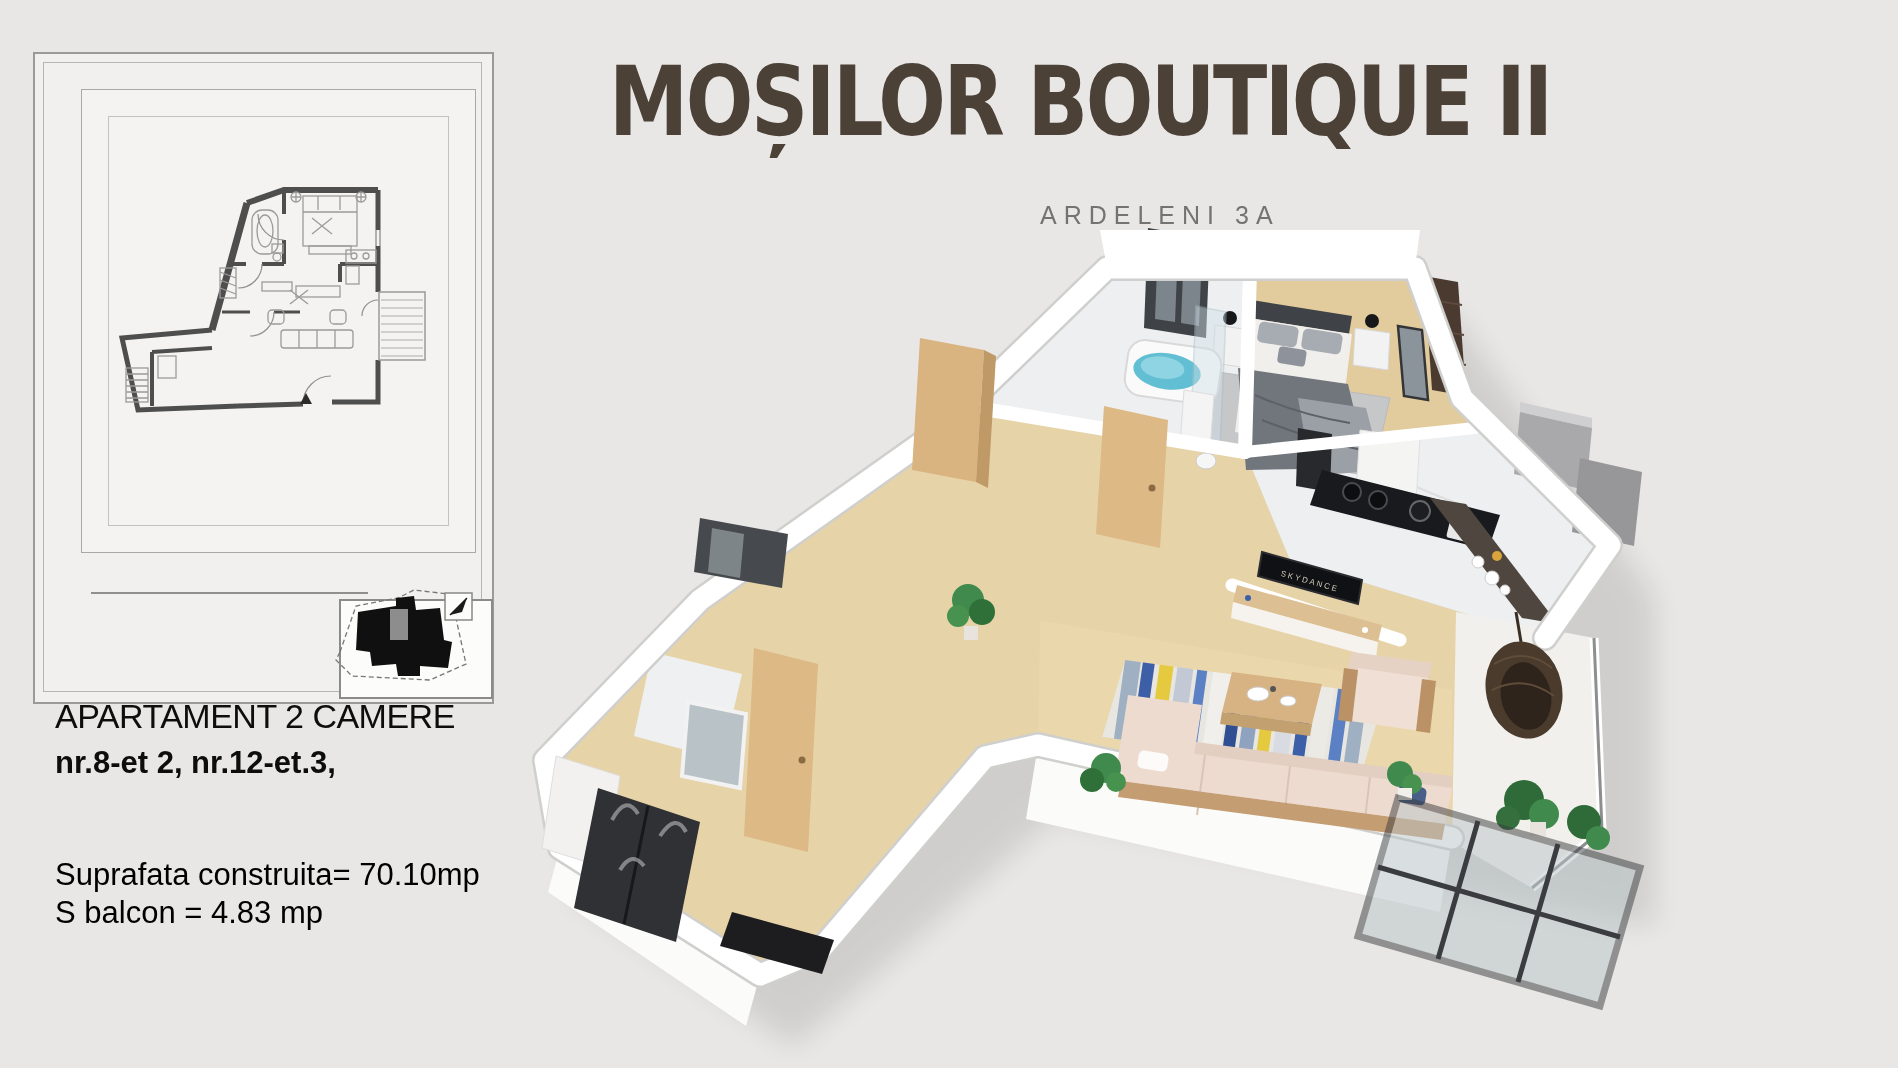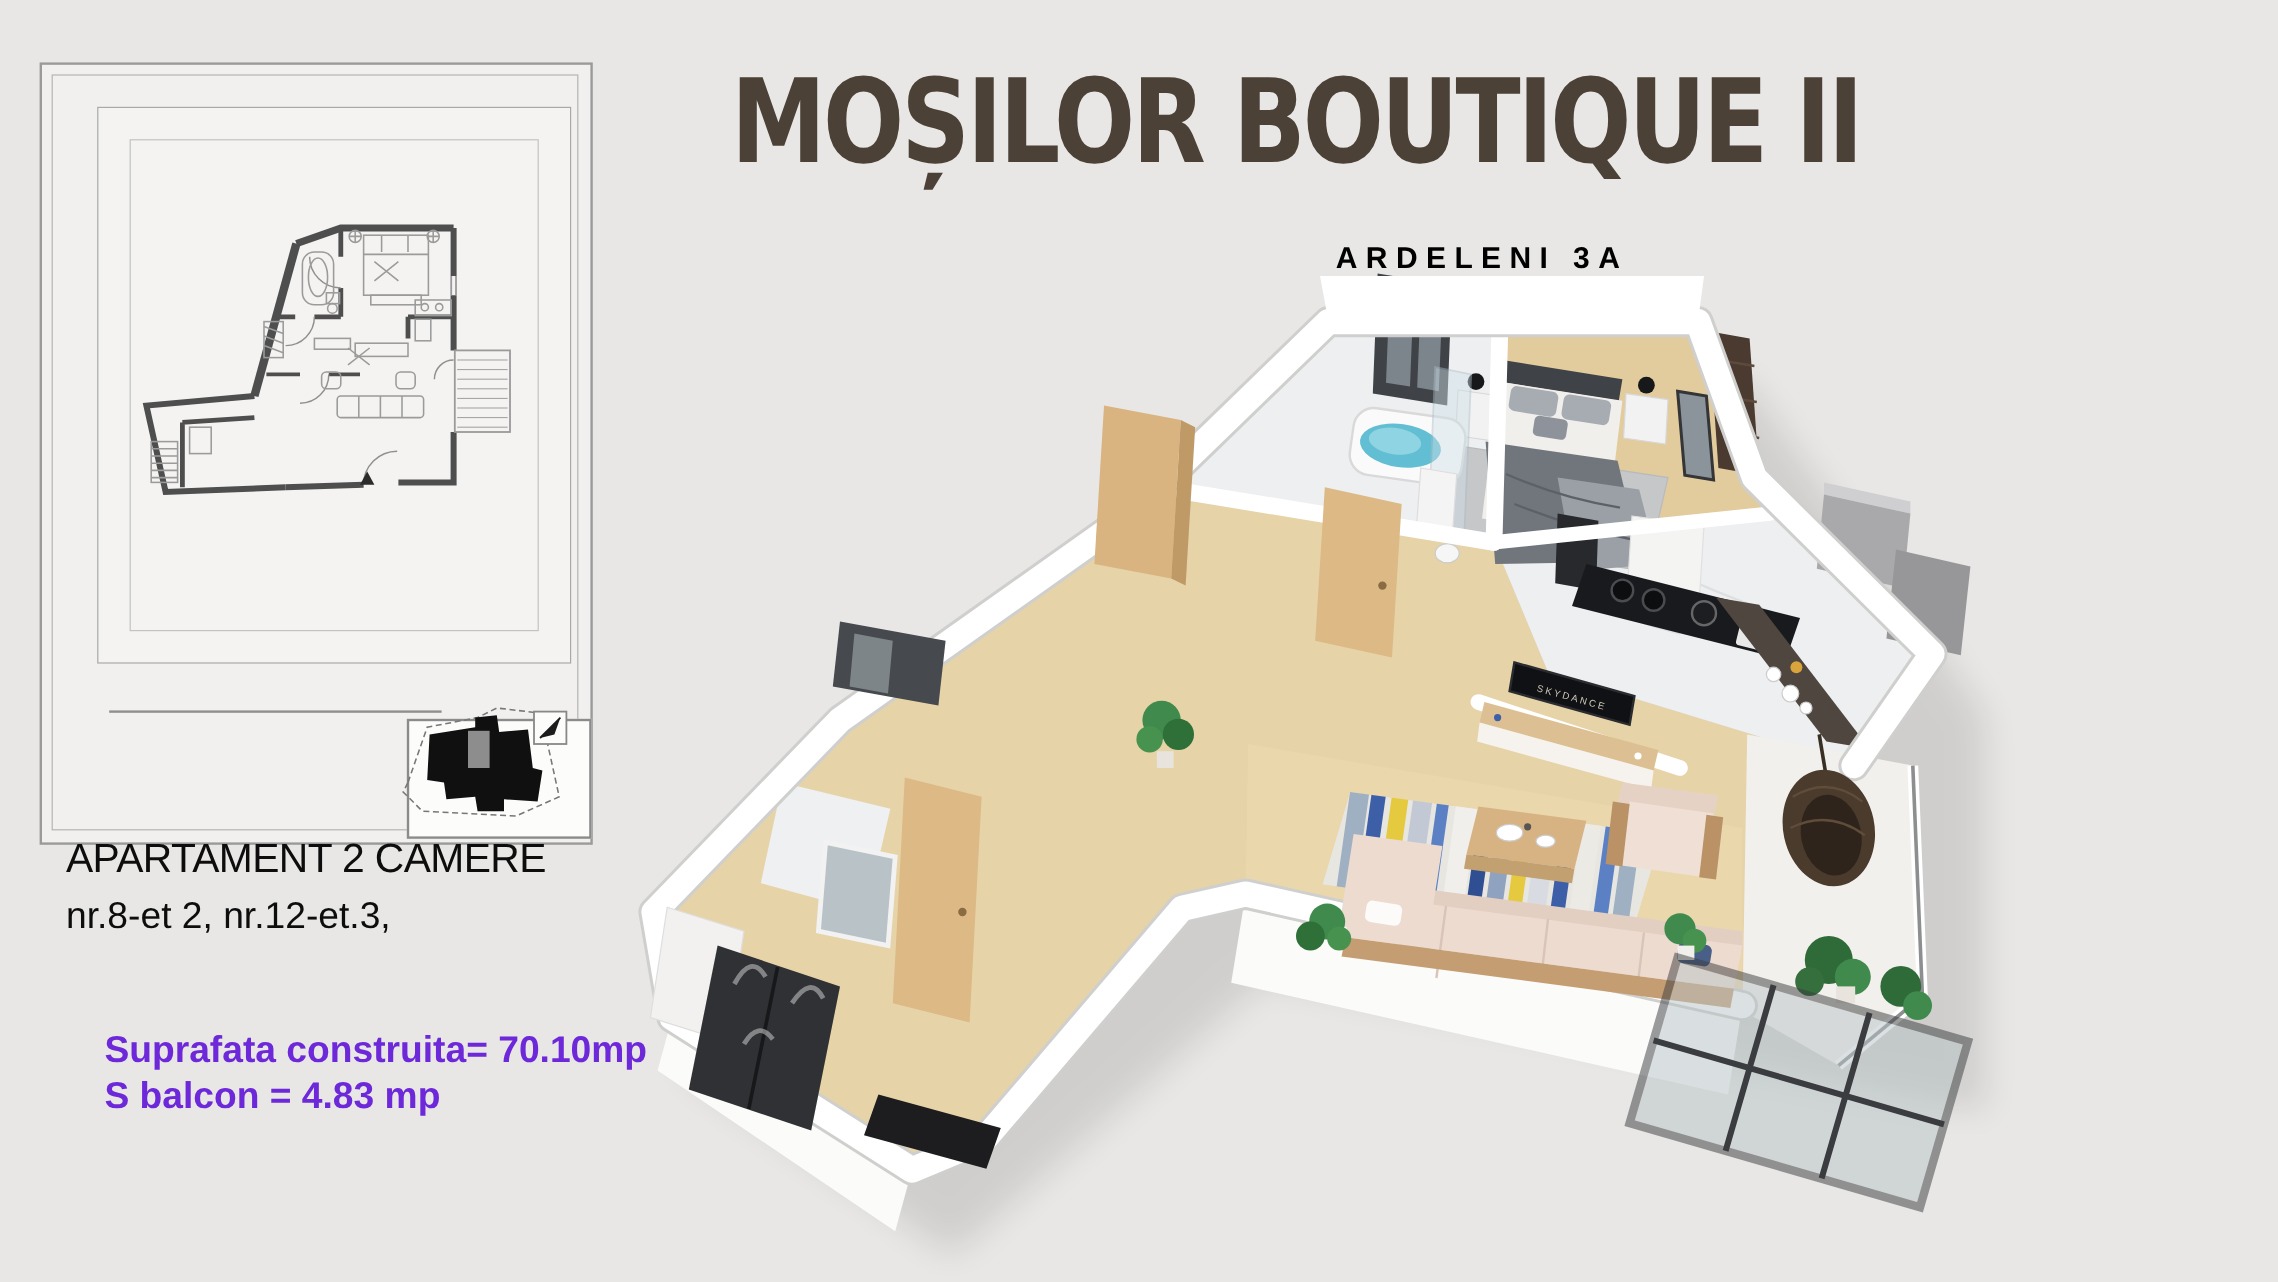--- a/index.html
+++ b/index.html
@@ -11,25 +11,25 @@
   .panel-inner{left:8px;top:8px;width:437px;height:628px;border:1px solid #b5b5b5;}
   .frameA{left:37px;top:26px;width:393px;height:462px;border:1px solid #a8a8a8;background:#f4f3f1;}
   .frameB{left:26px;top:26px;width:339px;height:408px;border:1px solid #c2c2c2;}
   .divider{left:47px;top:529px;width:277px;height:0;border-top:2px solid #8f8f8f;}
   .inset{left:295px;top:536px;width:150px;height:96px;background:#fcfcfb;border:2px solid #8b8b8b;}
   
   .title{left:520px;top:52px;width:990px;text-align:center;color:#4c4136;
          font-size:97px;font-weight:bold;letter-spacing:-3px;line-height:1.04;
          transform:scaleX(.82);transform-origin:50% 0;white-space:nowrap;
          font-family:"DejaVu Sans",sans-serif;}
-  .subtitle{left:1040px;top:201px;width:390px;text-align:center;color:#000000;
-            font-size:25px;font-weight:700;letter-spacing:7px;}
+  .subtitle{left:1040px;top:201px;width:390px;text-align:left;color:#737373;
+            font-size:25px;font-weight:400;letter-spacing:7px;}
   .heading{left:55px;top:697px;font-size:34px;font-weight:normal;color:#0d0d0d;letter-spacing:-.5px;}
-  .units{left:55px;top:742px;font-size:31px;font-weight:normal;color:#0d0d0d;line-height:42px;}
-  .areas{left:55px;top:856px;font-size:31px;font-weight:bold;color:#6d28d9;line-height:38px;margin-left:32px;}
+  .units{left:55px;top:742px;font-size:31px;font-weight:bold;color:#0d0d0d;line-height:42px;}
+  .areas{left:55px;top:856px;font-size:31px;font-weight:normal;color:#000000;line-height:38px;}
   svg{position:absolute;left:0;top:0;pointer-events:none;}
 </style>
 </head>
 <body>
 
 <div class="abs panel">
   <div class="abs panel-inner">
     <div class="abs frameA">
       <div class="abs frameB"></div>
     </div>

